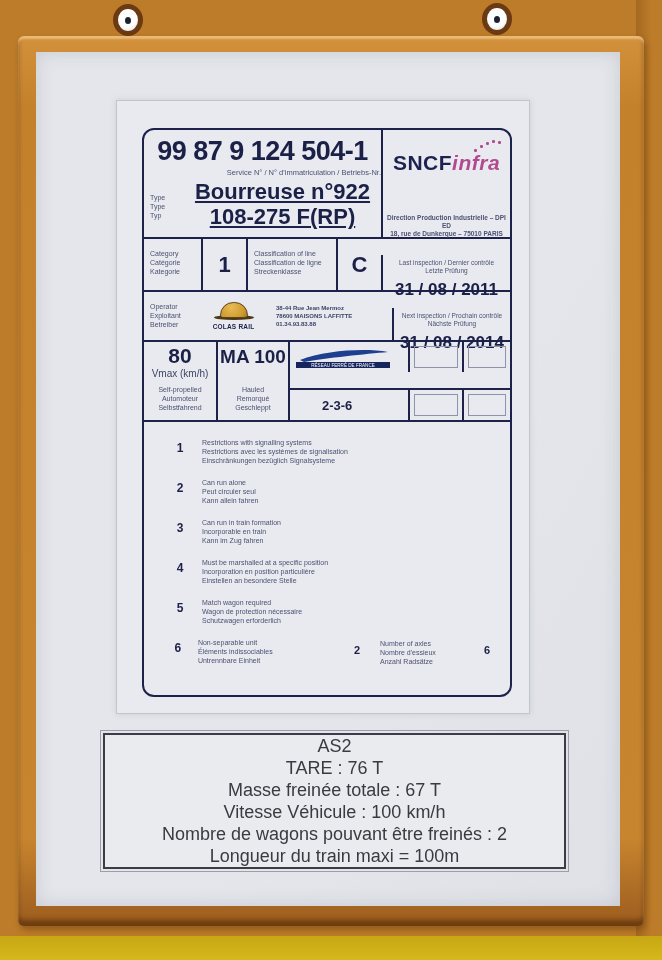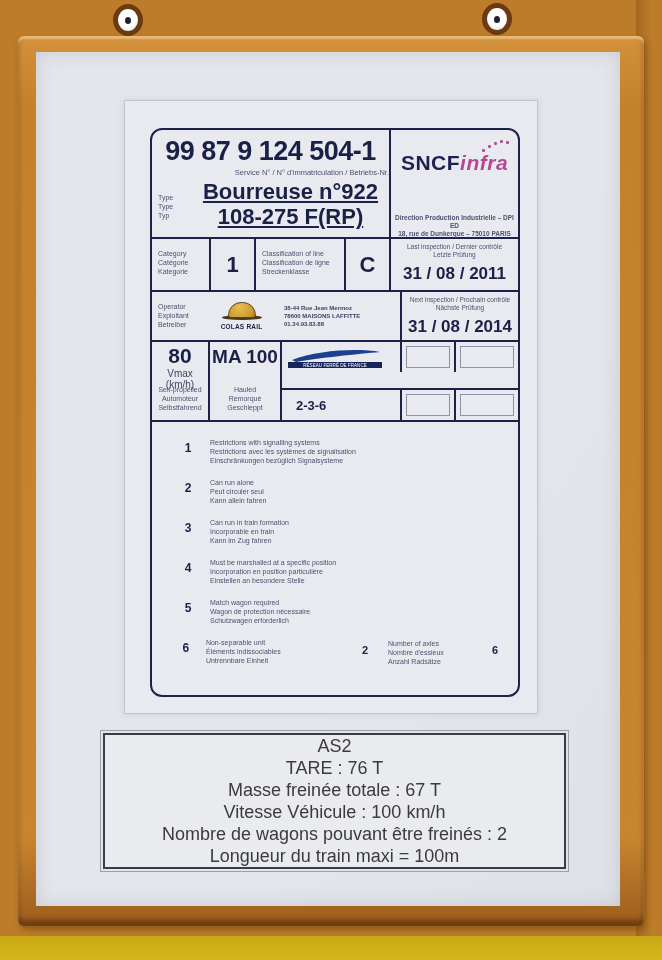--- a/index.html
+++ b/index.html
@@ -23,21 +23,21 @@
   
   .frame{position:absolute;left:18px;top:36px;width:626px;height:890px;
     background:linear-gradient(180deg,#d3913c,#c4812c 8%,#c8852f 90%,#9c5c1e);
     border-radius:6px;
     box-shadow:inset 0 3px 2px rgba(255,230,180,.5), inset 0 -6px 5px rgba(70,35,5,.55), 2px 4px 6px rgba(70,35,5,.35);
     padding:16px 24px 20px 18px;box-sizing:border-box;}
   .paper{position:relative;width:100%;height:100%;
     background:linear-gradient(120deg,#e4e6eb 60%,#dfe1e7);
     box-shadow:inset 0 0 18px rgba(120,125,140,.25);}
   
-  .plate-sheet{position:absolute;left:88px;top:48px;width:412px;height:612px;
+  .plate-sheet{position:absolute;left:80px;top:48px;width:412px;height:612px;
     background:#e8eaef;border:1px solid #c2c5cf;box-shadow:0 0 6px rgba(130,135,150,.25);}
   .plate{position:absolute;left:25px;top:27px;width:370px;height:569px;
     border:2px solid #1d224a;border-radius:12px;box-sizing:border-box;
     color:#1d224a;display:flex;flex-direction:column;overflow:hidden;}
   .row{display:flex;box-sizing:border-box;}
   .cell{box-sizing:border-box;position:relative;}
   .bL{border-left:2px solid #1d224a;gap:16px;} .bT{border-top:2px solid #1d224a;}
   
   .hdr-left{width:237px;padding-top:6px;}
   .big-number{font-size:27px;font-weight:bold;letter-spacing:-0.5px;text-align:center;color:#1b2047;}
@@ -47,50 +47,50 @@
   .type-label{width:34px;padding-left:6px;padding-top:14px;}
   .type-values{flex:1;text-align:center;text-decoration:underline;}
   .type-v{font-size:22px;font-weight:bold;line-height:25px;color:#1b2047;}
   .sncf-cell{flex:1;display:flex;flex-direction:column;align-items:center;justify-content:flex-start;padding-top:22px;}
   .sncf-logo{position:relative;font-size:21px;font-weight:bold;line-height:22px;}
   .sncf-word{color:#1c2150;letter-spacing:.5px;}
   .infra-word{color:#b3498f;font-style:italic;letter-spacing:.5px;}
   .speed-dots{position:absolute;right:-4px;top:-12px;width:30px;height:12px;}
   .speed-dots i{position:absolute;width:2.5px;height:2.5px;border-radius:50%;background:#b3498f;}
   .sncf-addr{font-size:6.5px;line-height:8px;color:#4b5172;text-align:center;margin-top:24px;font-weight:bold;}
-  .insp-cell{flex:1;text-align:center;padding-top:4px;}
+  .insp-cell{flex:1;text-align:center;padding-top:4px;margin-top:16px;}
   .insp-label{font-size:6.5px;line-height:8px;color:#4b5172;}
   .insp-date{font-size:17px;font-weight:bold;color:#1b2047;margin-top:5px;}
   
   .lab-cell{width:57px;padding:10px 0 0 6px;}
   .val-big{display:flex;align-items:center;justify-content:center;font-size:22px;font-weight:bold;color:#1b2047;}
   .class-cell{width:90px;padding:10px 0 0 6px;}
   .c1{width:45px;} .c2{width:45px;}
   .colas-cell{width:65px;display:flex;flex-direction:column;align-items:center;justify-content:center;}
   .hat{width:40px;height:18px;position:relative;}
   .hat .dome{position:absolute;left:6px;top:0;width:28px;height:16px;border-radius:14px 14px 3px 3px;
     background:radial-gradient(circle at 40% 30%,#e7bc55,#cf9a2e 70%,#a97a1e);border:1px solid #57431c;box-sizing:border-box;}
   .hat .brim{position:absolute;left:0;top:13px;width:40px;height:5px;border-radius:50%;background:#4a3a18;}
   .colas-text{font-size:6.5px;font-weight:bold;color:#1b2047;margin-top:3px;letter-spacing:.2px;}
   .op-addr-cell{flex:1;padding:12px 0 0 10px;}
   .op-addr{font-size:6px;line-height:8px;font-weight:bold;color:#3e4466;}
   
-  .vmax-cell{width:56px;text-align:center;padding-top:2px;}
+  .vmax-cell{width:72px;text-align:center;padding-top:2px;}
   .vmax-v{font-size:21px;font-weight:bold;color:#1b2047;}
   .vmax-l{font-size:10px;color:#3e4466;}
   .cell-bottom-label{position:absolute;left:0;right:0;bottom:8px;text-align:center;}
   .ma-cell{width:72px;text-align:center;padding-top:4px;}
   .ma-v{font-size:19px;font-weight:bold;color:#1b2047;}
   .subgrid{flex:1;display:flex;flex-direction:column;}
   .subrow{flex:1;display:flex;}
   .sub-c1{width:118px;} .sub-c2{width:54px;} .sub-c3{flex:1;}
   .inset-box{position:absolute;inset:4px;border:1px solid #8d93a8;}
   .rff{position:absolute;inset:4px 6px;display:flex;flex-direction:column;justify-content:flex-end;}
   .rff svg{display:block;}
-  .route-codes{display:flex;align-items:center;padding-left:14px;font-size:13px;font-weight:bold;color:#1b2047;height:100%;}
+  .route-codes{display:flex;align-items:center;padding-left:32px;font-size:13px;font-weight:bold;color:#1b2047;height:100%;}
   
   .restrictions{flex:1;padding:16px 0 0 14px;}
   .r-item{display:flex;margin-bottom:13px;}
   .r-num{width:44px;text-align:center;font-size:12px;font-weight:bold;color:#1b2047;padding-top:3px;}
   .r-lines{width:150px;}
   .r-extra{display:flex;flex:1;}
   .r-val{width:46px;text-align:center;font-size:11px;font-weight:bold;color:#1b2047;padding-top:6px;}
   .axles-label{width:84px;padding-top:1px;}
   
   .as2-panel{position:absolute;left:67px;top:681px;width:463px;height:136px;

